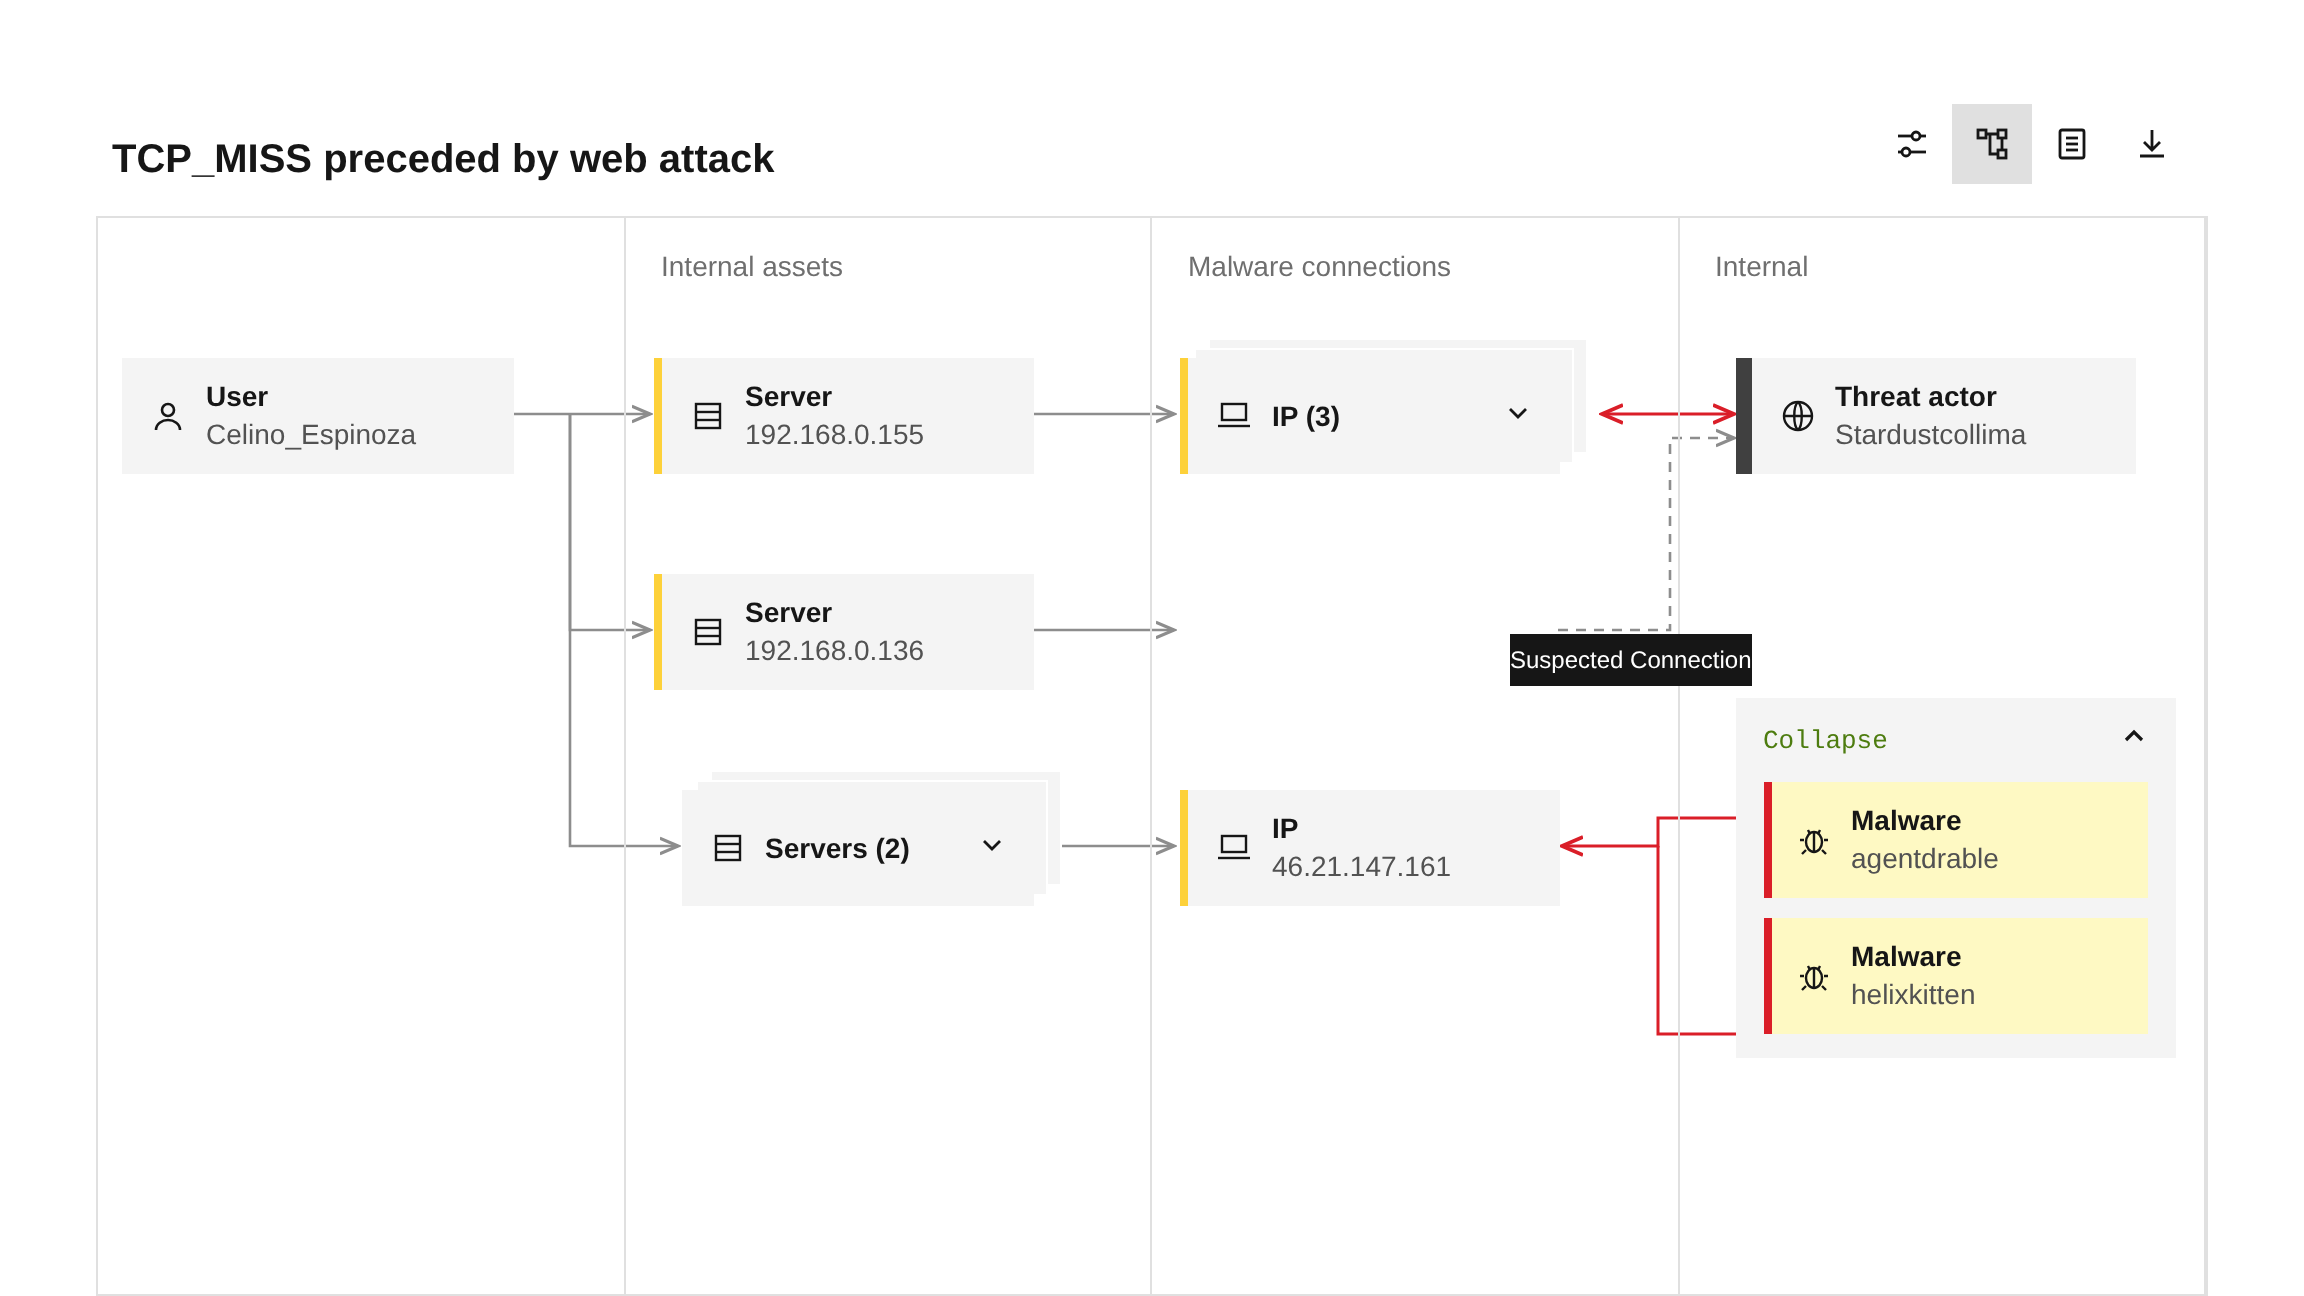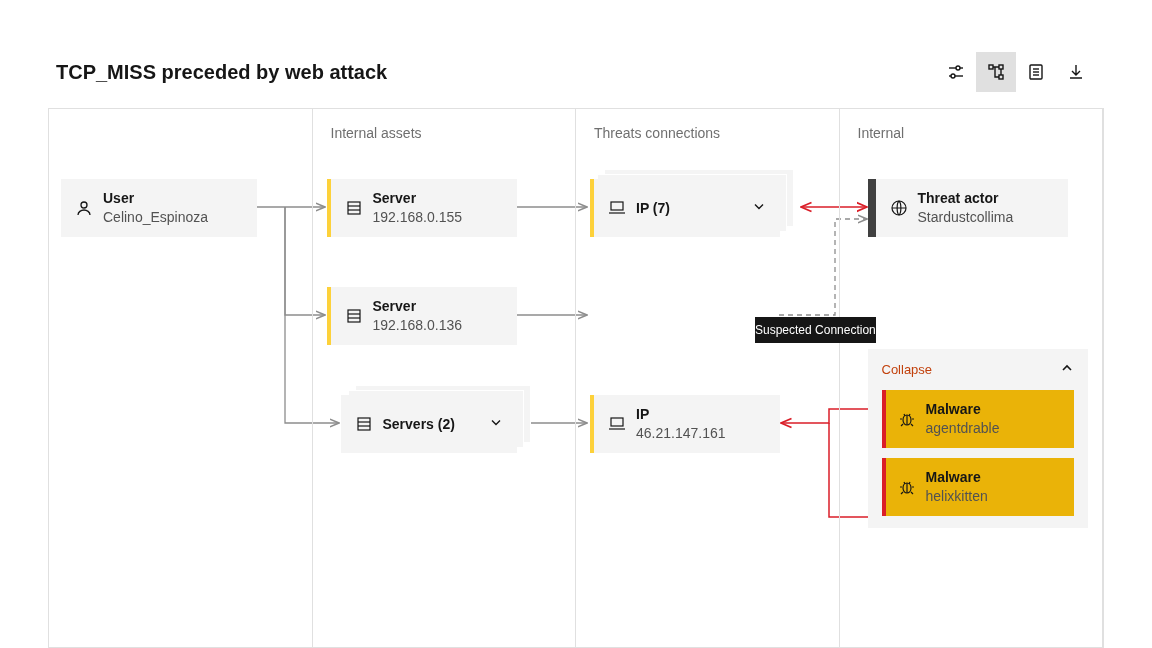--- a/index.html
+++ b/index.html
@@ -13,21 +13,21 @@
     position: relative;
     overflow: hidden;
   }
   .header {
     position: absolute;
     top: 52px;
     left: 56px;
     right: 56px;
     display: flex;
     justify-content: space-between;
-    align-items: center;
+    align-items: flex-end;
   }
   .title {
     font-size: 20px;
     font-weight: 600;
     color: #161616;
   }
   .toolbar {
     display: flex;
     gap: 0;
   }
@@ -105,26 +105,27 @@
   .collapse-panel {
     position: absolute;
     background: #f4f4f4;
     padding: 12px 14px;
   }
   .collapse-header {
     display: flex;
     justify-content: space-between;
     align-items: center;
     font-size: 13px;
-    color: #c2410c;
+    color: #4d7c0f;
     margin-bottom: 12px;
     cursor: pointer;
+    font-family: Liberation Mono, monospace;
   }
   .malware-node {
-    background: #eab308;
+    background: #fef9c3;
     border-left: 4px solid #da1e28;
     height: 58px;
     display: flex;
     align-items: center;
     padding: 0 12px;
     gap: 10px;
     margin-bottom: 10px;
   }
   .malware-node:last-child { margin-bottom: 0; }
   .tooltip {
@@ -276,33 +277,33 @@
       </span>
       <span class="chev">
         <svg width="14" height="14" viewBox="0 0 14 14" fill="none" stroke="#161616" stroke-width="1.4">
             <path d="M3 5l4 4 4-4"></path>
           </svg>
       </span>
     </div>
   </div>
 
   <div class="col">
-    <div class="col-header">Threats connections</div>
+    <div class="col-header">Malware connections</div>
 
     <div class="stack-behind2" style="left:28px; top:60px; width:190px; height:58px;"></div>
     <div class="stack-behind1" style="left:21px; top:65px; width:190px; height:58px;"></div>
     <div class="node accent-yellow" style="left:14px; top:70px; width:190px;">
       <span class="node-icon">
         <svg width="18" height="16" viewBox="0 0 18 16" fill="none" stroke="#161616" stroke-width="1.2">
           <rect x="3" y="2" width="12" height="8"></rect>
             <path d="M1 13h16"></path>
         </svg>
       </span>
       <span class="node-text">
-        <span class="node-title">IP (7)</span>
+        <span class="node-title">IP (3)</span>
       </span>
       <span class="chev">
         <svg width="14" height="14" viewBox="0 0 14 14" fill="none" stroke="#161616" stroke-width="1.4">
             <path d="M3 5l4 4 4-4"></path>
           </svg>
       </span>
     </div>
     <div class="node accent-yellow" style="left:14px; top:286px; width:190px;">
       <span class="node-icon">
         <svg width="18" height="16" viewBox="0 0 18 16" fill="none" stroke="#161616" stroke-width="1.2">

